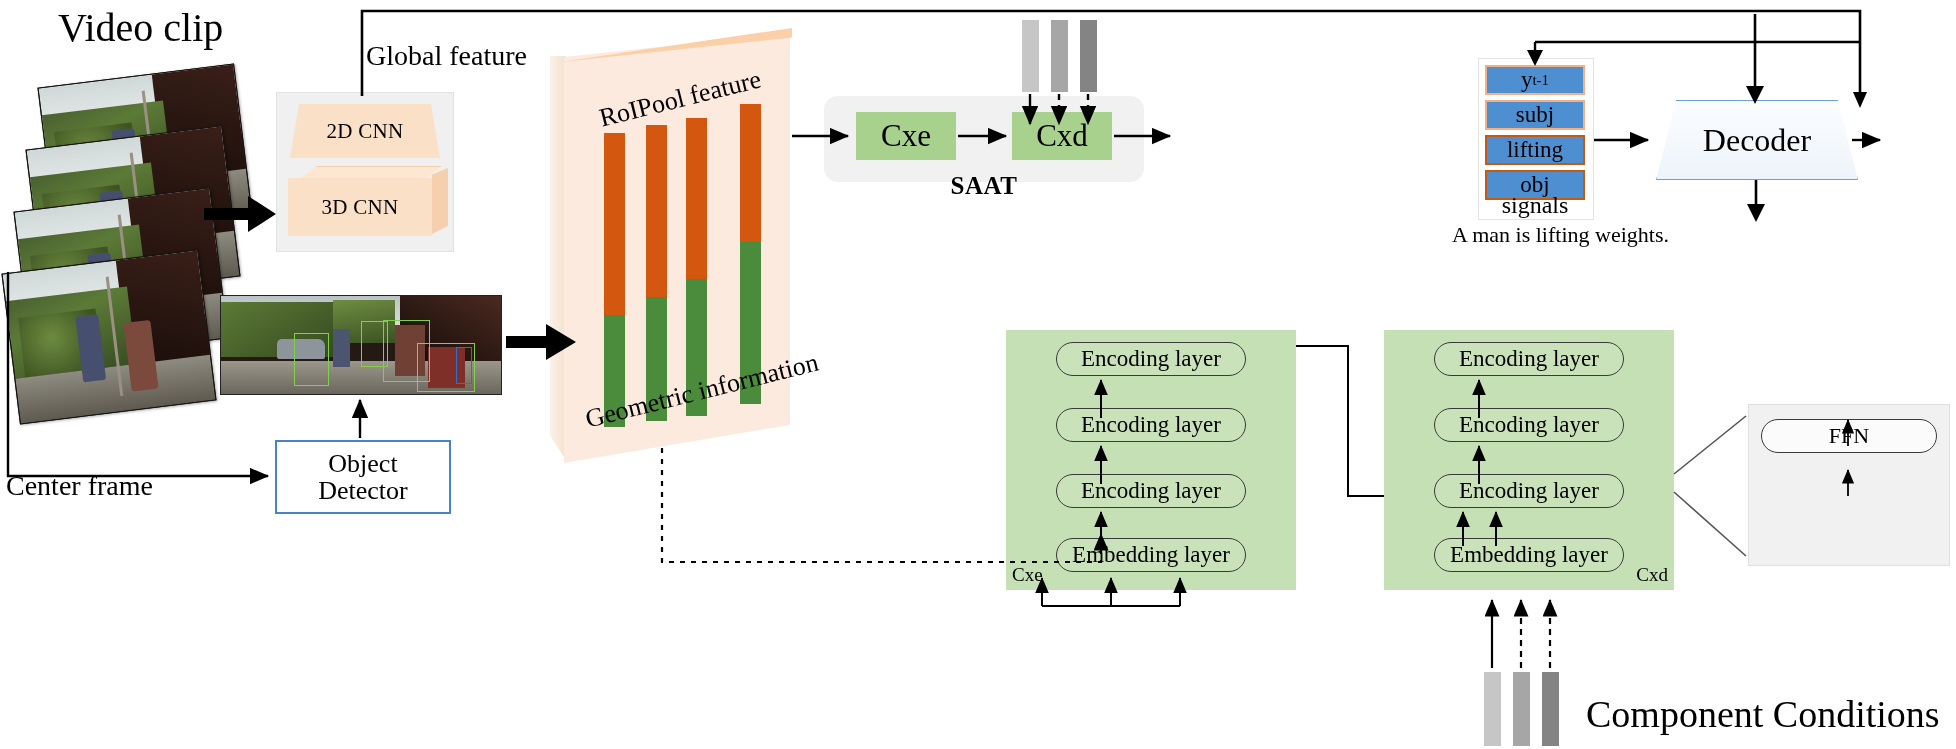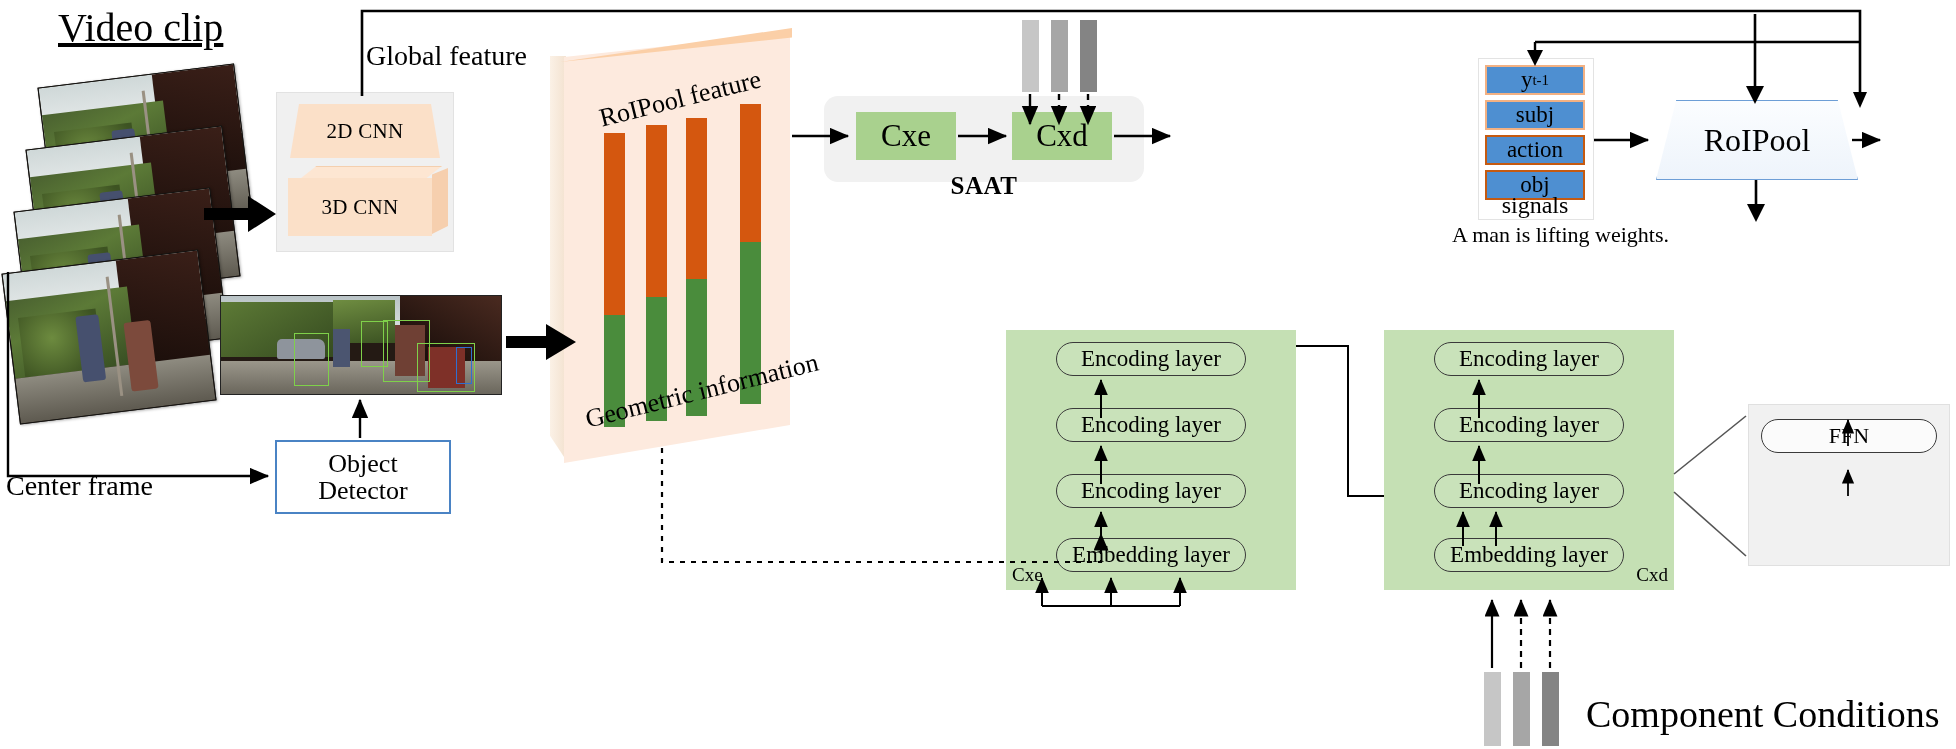--- a/index.html
+++ b/index.html
@@ -140,21 +140,21 @@
       border-radius:17px;background:#fbfbfb;display:flex;align-items:center;
       justify-content:center;font-size:22px;box-sizing:border-box;}
 
   
   #cond-bot-1{left:1484px;top:672px;height:74px;background:#c6c6c6;}
   #cond-bot-2{left:1513px;top:672px;height:74px;background:#a6a6a6;}
   #cond-bot-3{left:1542px;top:672px;height:74px;background:#848484;}
   #component-conditions{position:absolute;left:1586px;top:692px;font-size:38px;}
 
   
-  #video-clip-title{left:58px;top:8px;font-size:40px;text-decoration:underline;}
+  #video-clip-title{left:58px;top:8px;font-size:40px;}
   #global-feature-label{left:366px;top:42px;font-size:28px;}
   #center-frame-label{left:6px;top:472px;font-size:28px;}
 
   svg.ov{position:absolute;left:0;top:0;width:1956px;height:749px;
          pointer-events:none;overflow:visible;}
 </style>
 </head>
 <body>
 
 <div class="lbl" id="video-clip-title">Video clip</div>
@@ -280,30 +280,30 @@
 
 <div id="signals-box">
   <div class="sig soft" style="top:6px;">
     <span>y</span>
       <sub style="font-size:15px;">t-1</sub>
   </div>
   <div class="sig soft" style="top:41px;">
     <span>subj</span>
   </div>
   <div class="sig" style="top:76px;">
-    <span>action</span>
+    <span>lifting</span>
   </div>
   <div class="sig" style="top:111px;">
     <span>obj</span>
   </div>
 </div>
 <div id="signals-caption">signals</div>
 
 <div id="decoder-shape">
-  <span>RoIPool</span>
+  <span>Decoder</span>
 </div>
 <div id="h-out">
   <span>h</span><sub style="font-size:21px;">t-1</sub>
 </div>
 
 <div id="generated-caption">A man is lifting weights.</div>
 
 <div class="greenpanel" id="cxe-panel">
   <div class="enclayer" style="left:50px;top:12px;width:190px;">
     <span>Encoding layer</span>

